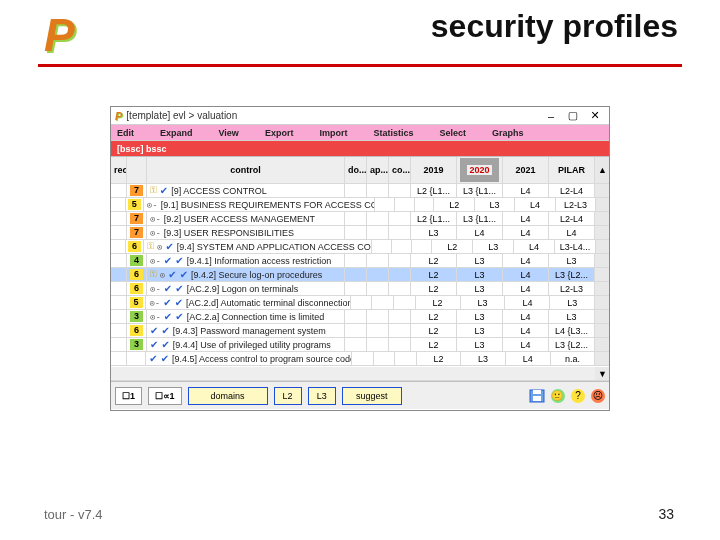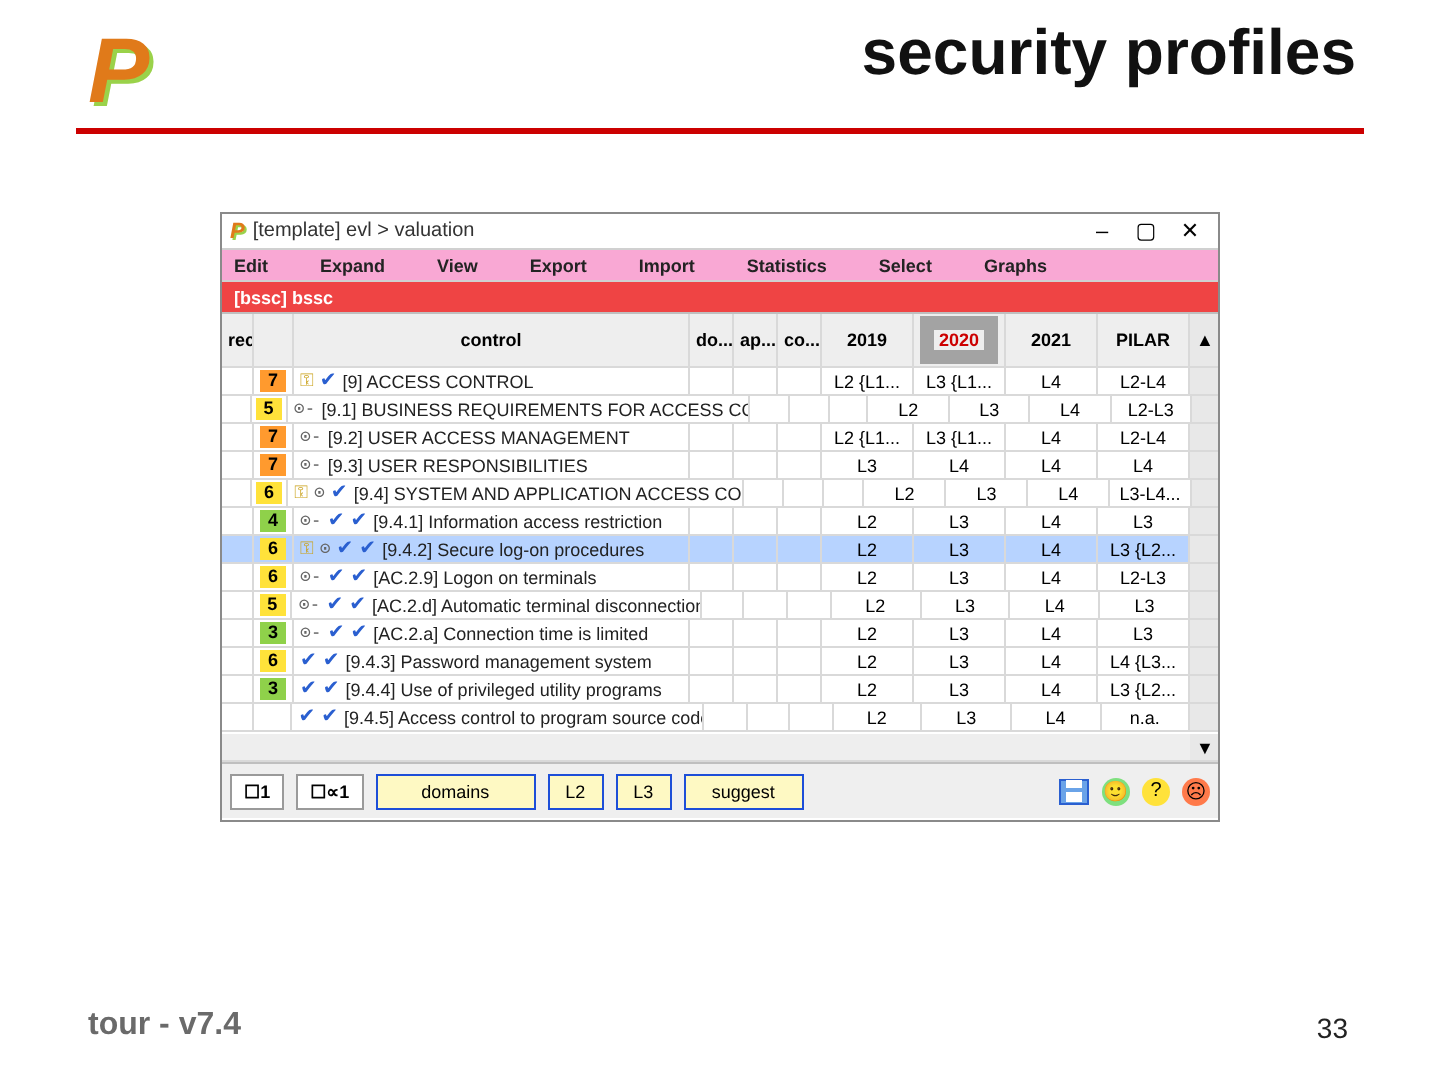--- a/index.html
+++ b/index.html
@@ -26,21 +26,21 @@
     letter-spacing: -2px;
   }
   .hr {
     position: absolute;
     top: 64px; left: 38px;
     width: 644px; height: 3px;
     background: #cc0000;
   }
   .footer-left {
     position: absolute; bottom: 18px; left: 44px;
-    color: #6a6a6a; font-size: 16px; font-weight: bold;
+    color: #6a6a6a; font-size: 13px;
   }
   .footer-right {
     position: absolute; bottom: 18px; right: 46px;
     color: #222; font-size: 14px;
   }
 
   
   .app {
     position: absolute;
     top: 106px; left: 110px;

